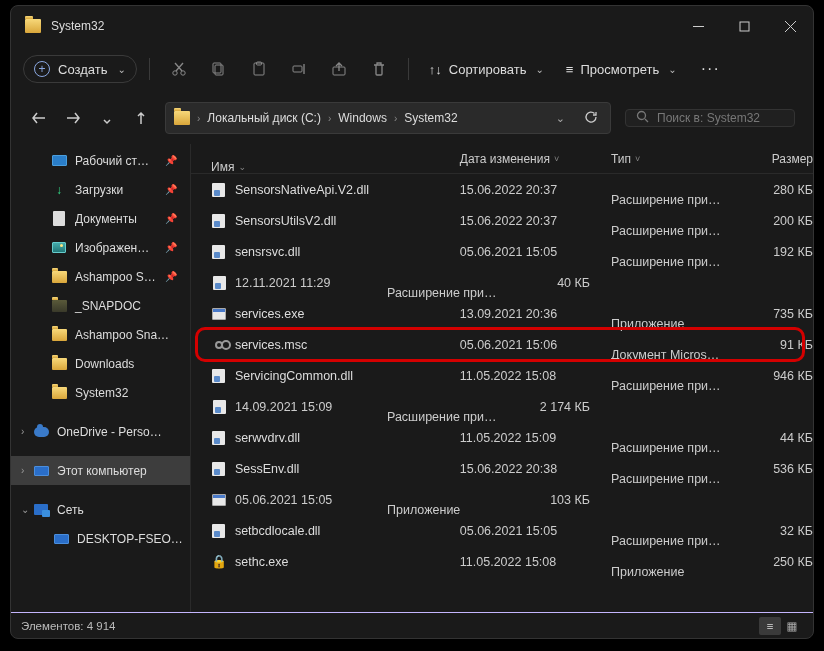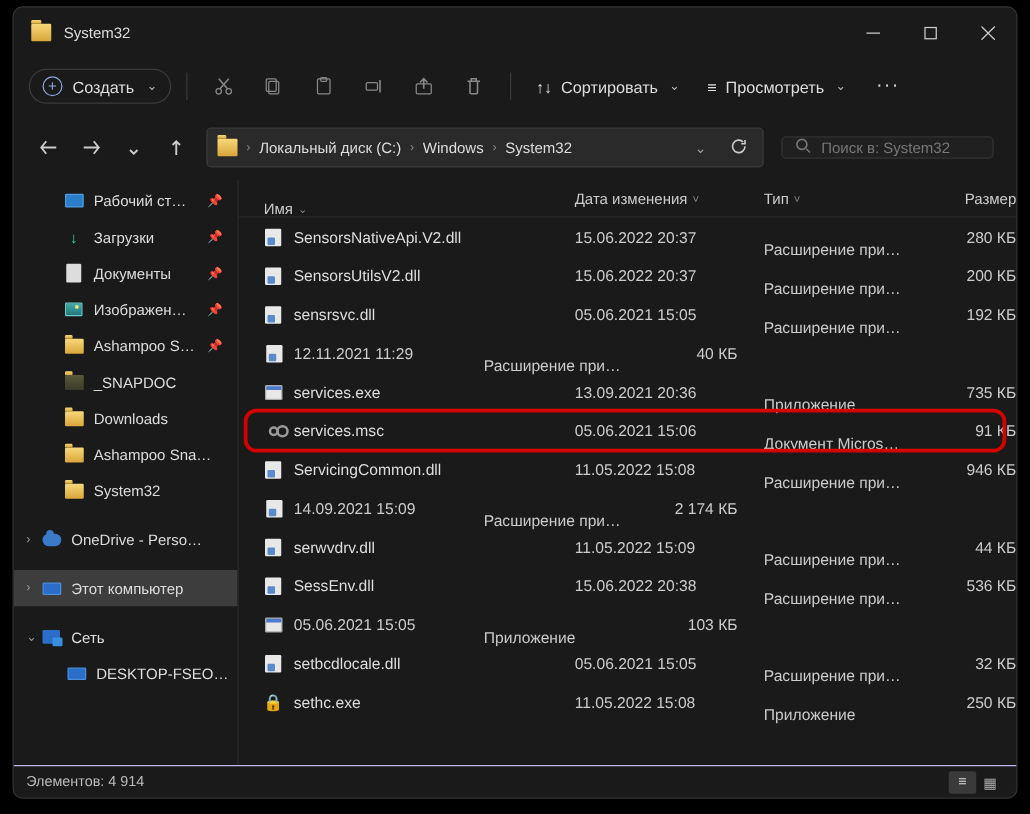--- a/index.html
+++ b/index.html
@@ -252,27 +252,27 @@
         <div class="sbitem">
           <div class="sbico">
             <div class="ico-folder dark"></div>
           </div>
           <span>_SNAPDOC</span>
         </div>
         <div class="sbitem">
           <div class="sbico">
             <div class="ico-folder"></div>
           </div>
+          <span>Ashampoo Sna…</span>
+        </div>
+        <div class="sbitem">
+          <div class="sbico">
+            <div class="ico-folder"></div>
+          </div>
           <span>Downloads</span>
-        </div>
-        <div class="sbitem">
-          <div class="sbico">
-            <div class="ico-folder"></div>
-          </div>
-          <span>Ashampoo Sna…</span>
         </div>
         <div class="sbitem">
           <div class="sbico">
             <div class="ico-folder"></div>
           </div>
           <span>System32</span>
         </div>
         <div style="height:10px"></div>
         <div class="sbitem top">
           <span class="exp">›</span>

